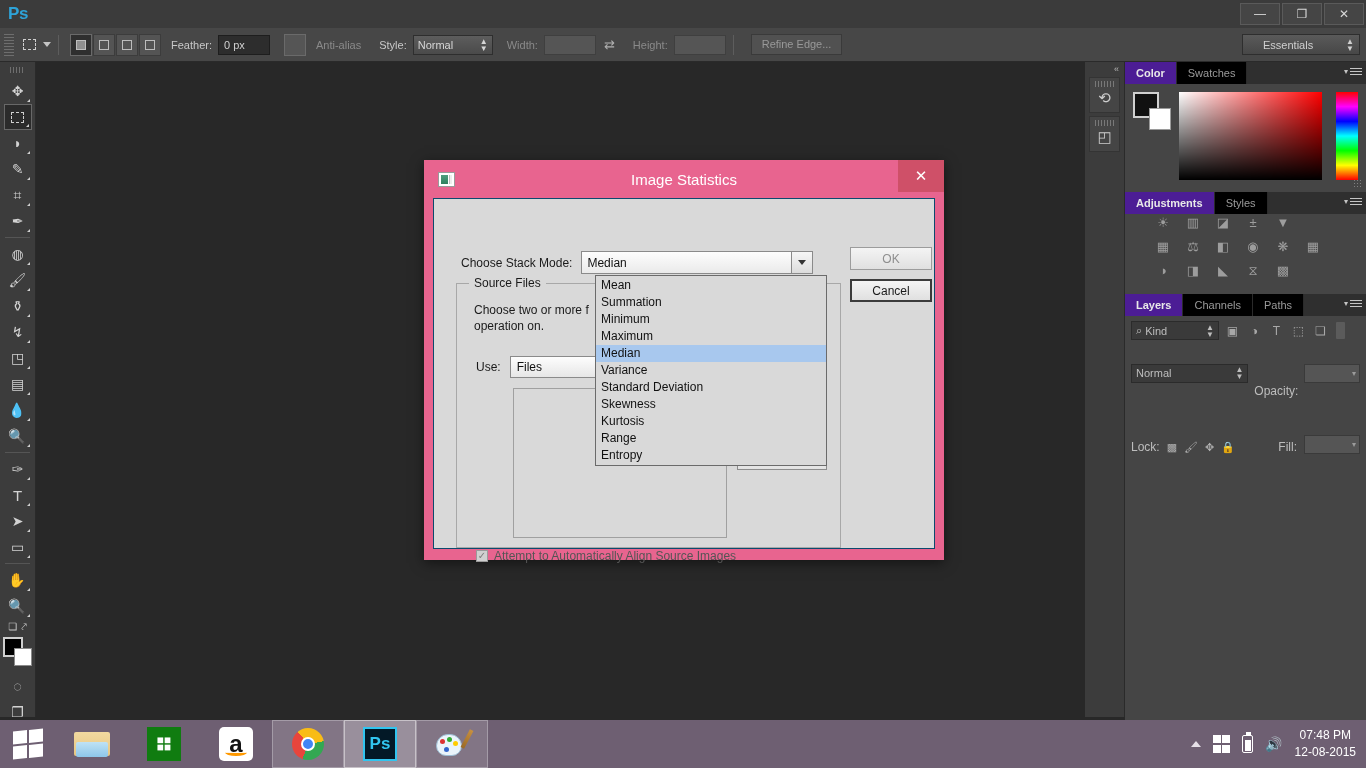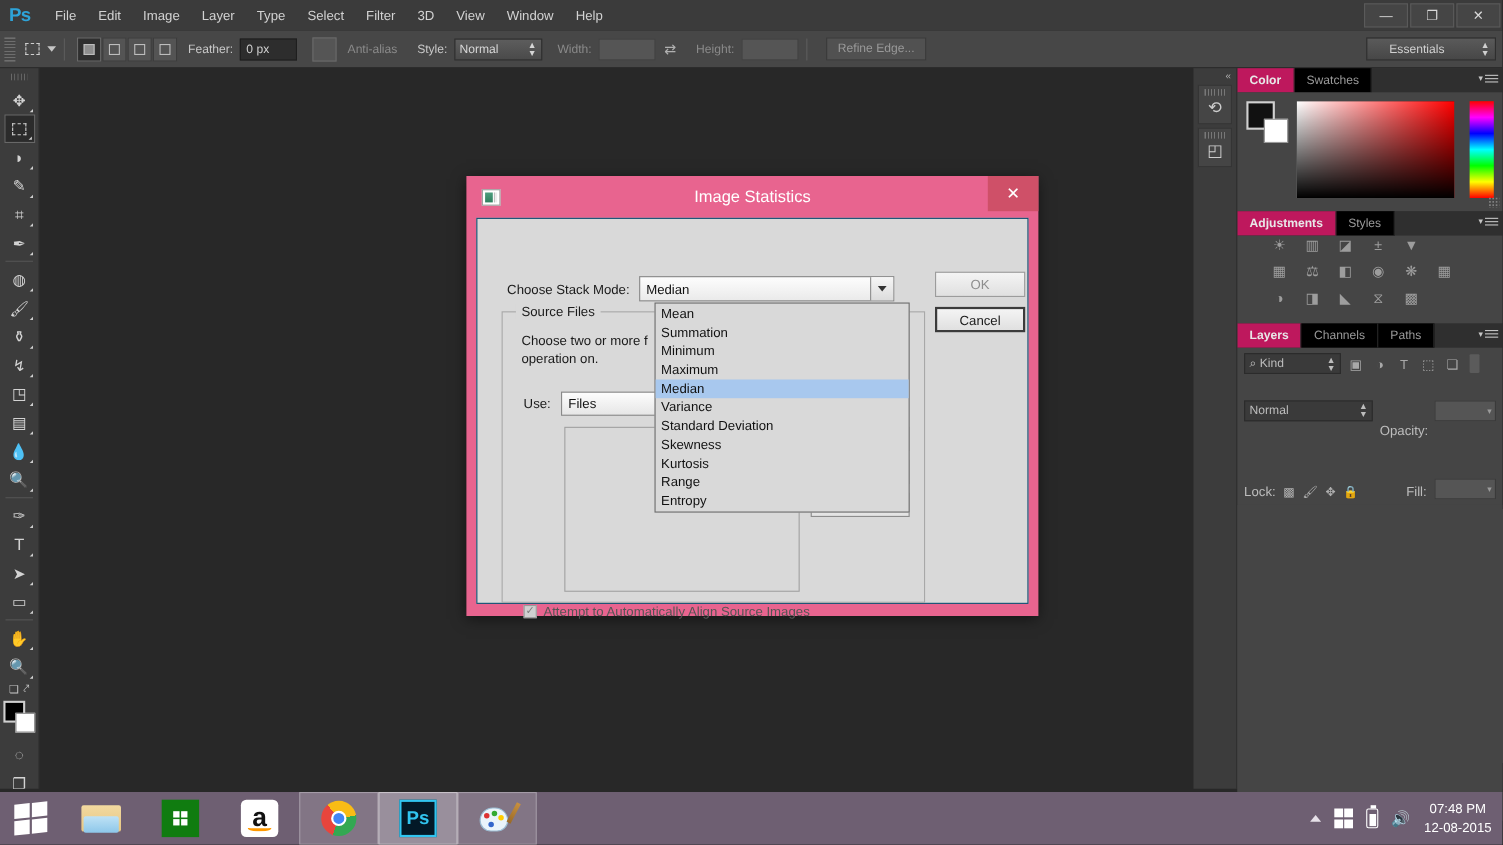--- a/index.html
+++ b/index.html
@@ -153,21 +153,21 @@
     position: absolute; left: 1125px; top: 62px; width: 241px; height: 655px;
     background: #3c3c3c;
   }
   .panel-tabbar {
     display: flex; align-items: stretch; height: 22px; background: #2f2f2f; position: relative;
   }
   .panel-tab {
     padding: 0 11px; display: flex; align-items: center;
     font-size: 11px; color: #9a9a9a; background: #000000; border-right: 1px solid #2a2a2a;
   }
-  .panel-tab.active { background: #be185d; color: #e8e8e8; font-weight: bold; }
+  .panel-tab.active { background: #4c1d95; color: #e8e8e8; font-weight: bold; }
   .panel-menu {
     position: absolute; right: 4px; top: 4px; display: flex; align-items: center;
     color: #c5c5c5; font-size: 10px; gap: 2px;
   }
   .hamburger { display: inline-block; width: 12px; }
   .hamburger span { display: block; height: 1px; background: #c5c5c5; margin: 2px 0; }
   .panel-body { background: #454545; }
 
   
   .color-panel-body { height: 108px; padding: 8px; display: flex; gap: 8px; position: relative; }
@@ -399,33 +399,20 @@
   .battery .fill { position: absolute; left: 1.5px; right: 1.5px; bottom: 1.5px; height: 11px; background: #fff; }
   .clock { color: #fff; font-size: 12px; text-align: center; line-height: 17px; }
 </style>
 </head>
 <body>
 
 <div id="app">
 
   <div class="titlebar">
     <div class="ps-logo">Ps</div>
-    <div class="menubar">
-      <div class="menu-item">File</div>
-      <div class="menu-item">Edit</div>
-      <div class="menu-item">Image</div>
-      <div class="menu-item">Layer</div>
-      <div class="menu-item">Type</div>
-      <div class="menu-item">Select</div>
-      <div class="menu-item">Filter</div>
-      <div class="menu-item">3D</div>
-      <div class="menu-item">View</div>
-      <div class="menu-item">Window</div>
-      <div class="menu-item">Help</div>
-    </div>
     <div class="wincontrols">
       <div class="winbtn">—</div>
       <div class="winbtn">❐</div>
       <div class="winbtn close">✕</div>
     </div>
   </div>
 
   <div class="optionsbar">
     <div class="grip"></div>
     <div class="opt-tool-icon">

